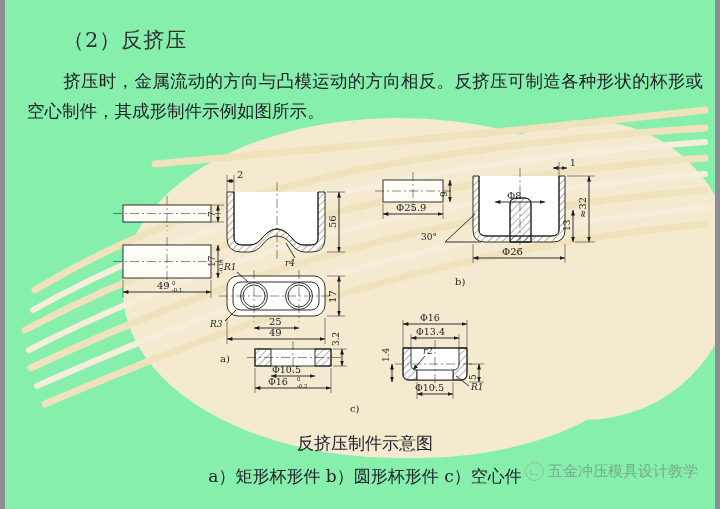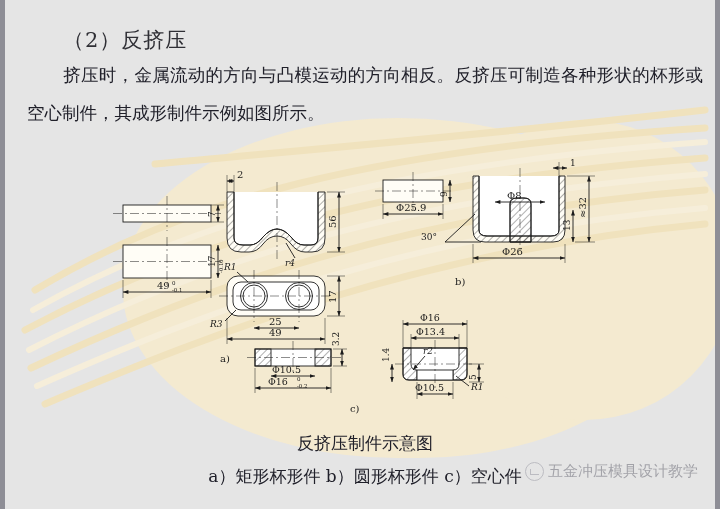--- a/index.html
+++ b/index.html
@@ -5,21 +5,21 @@
   html, body {
     margin: 0;
     padding: 0;
     background: #ffffff;
   }
   #slide {
     position: relative;
     width: 720px;
     height: 509px;
     overflow: hidden;
-    background: #e5e5e5;
+    background: #86efac;
     font-family: "DejaVu Sans", "Liberation Sans", sans-serif;
     border-left: 5px solid #8e8e96;
     border-right: 5px solid #8e8e96;
     box-sizing: border-box;
   }
   
   .bg-layer {
     position: absolute;
     inset: 0;
     overflow: hidden;
@@ -56,24 +56,24 @@
     top: 26px;
     font-size: 21px;
     color: #2f2f35;
     letter-spacing: 1px;
     font-family: "DejaVu Serif", "Liberation Serif", serif;
     white-space: nowrap;
   }
   .para {
     position: absolute;
     left: 22px;
-    top: 56px;
+    top: 66px;
     width: 676px;
     font-size: 17.5px;
-    line-height: 38px;
+    line-height: 30px;
     color: #20202a;
     text-align: justify;
     font-family: "DejaVu Serif", "Liberation Serif", serif;
   }
   .para .indent { display: inline-block; width: 36px; }
 
   .fig-caption {
     position: absolute;
     left: 0;
     top: 432px;

